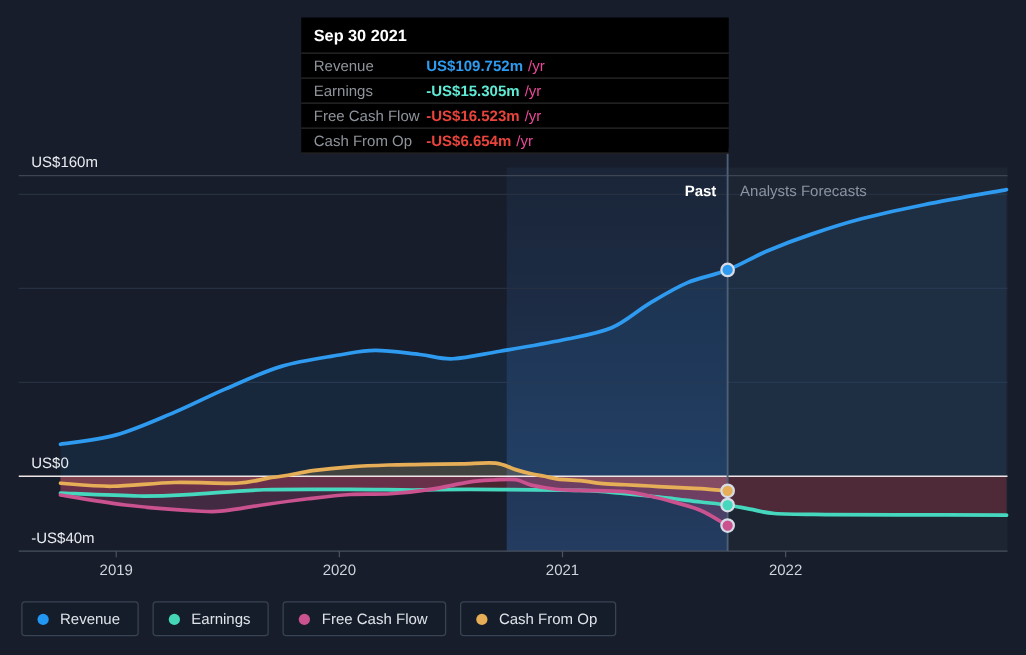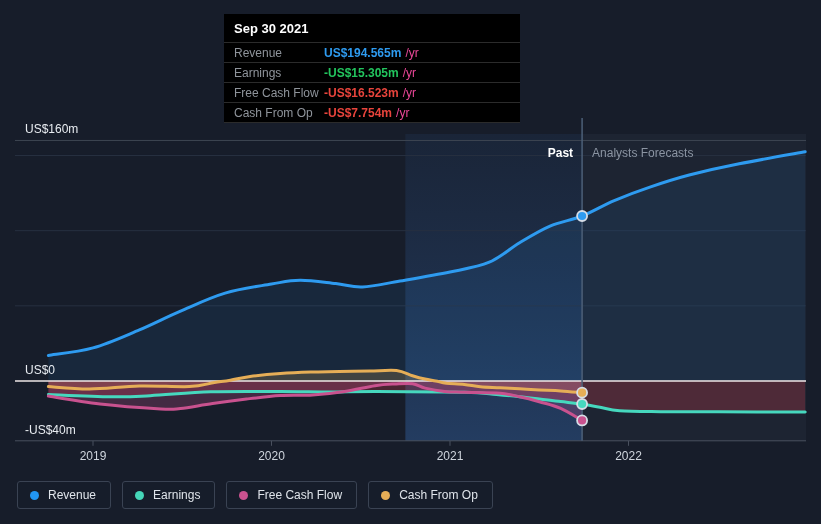--- a/index.html
+++ b/index.html
@@ -1,21 +1,21 @@
 <!DOCTYPE html>
 <html><head>
 <meta charset="utf-8">
 <style>
   html,body{margin:0;padding:0;background:#171d2a;}
   #app{position:relative;width:821px;height:524px;background:#171d2a;overflow:hidden;
        font-family:"Liberation Sans",sans-serif;}
   svg text{font-family:"Liberation Sans",sans-serif;}
 
   
-  .tooltip{position:absolute;left:224px;top:14px;width:296px;background:#000;
+  .tooltip{position:absolute;left:241px;top:14px;width:342px;background:#000;
            box-sizing:border-box;z-index:5;}
   .tt-title{color:#fff;font-size:13px;font-weight:bold;padding:7px 10px 6px 10px;}
   .tt-row{display:flex;align-items:center;border-top:1px solid #2b2b2b;
           padding:3px 10px;font-size:12px;height:13px;}
   .tt-row:last-child{border-bottom:1px solid #2b2b2b;}
   .tt-label{color:#8f949b;width:90px;flex:none;}
   .tt-val{font-weight:bold;}
   .tt-suffix{color:#ec4899;margin-left:4px;}
 
   
@@ -70,36 +70,36 @@
       <circle cx="582.0900000000016" cy="215.9988432" r="5" fill="#2E9BF0" stroke="#d6dde6" stroke-width="1.8"></circle>
       <circle cx="582.0900000000016" cy="392.6573636" r="5" fill="#E6AE57" stroke="#d6dde6" stroke-width="1.8"></circle>
       <circle cx="582.0900000000016" cy="404.009537" r="5" fill="#46D8BE" stroke="#d6dde6" stroke-width="1.8"></circle>
       <circle cx="582.0900000000016" cy="420.471767" r="5" fill="#C9528F" stroke="#d6dde6" stroke-width="1.8"></circle>
     </svg>
 
   <div class="tooltip">
     <div class="tt-title">Sep 30 2021</div>
     <div class="tt-row">
       <span class="tt-label">Revenue</span>
-      <span class="tt-val" style="color: rgb(46, 155, 240);">US$194.565m</span>
+      <span class="tt-val" style="color: rgb(46, 155, 240);">US$109.752m</span>
       <span class="tt-suffix">/yr</span>
     </div>
     <div class="tt-row">
       <span class="tt-label">Earnings</span>
-      <span class="tt-val" style="color: #22c55e;">-US$15.305m</span>
+      <span class="tt-val" style="color: #5eead4;">-US$15.305m</span>
       <span class="tt-suffix">/yr</span>
     </div>
     <div class="tt-row">
       <span class="tt-label">Free Cash Flow</span>
       <span class="tt-val" style="color: rgb(232, 68, 60);">-US$16.523m</span>
       <span class="tt-suffix">/yr</span>
     </div>
     <div class="tt-row">
       <span class="tt-label">Cash From Op</span>
-      <span class="tt-val" style="color: rgb(232, 68, 60);">-US$7.754m</span>
+      <span class="tt-val" style="color: rgb(232, 68, 60);">-US$6.654m</span>
       <span class="tt-suffix">/yr</span>
     </div>
   </div>
 
   <div class="legend">
     <div class="legend-item">
       <span class="legend-dot" style="background: rgb(33, 150, 243);"></span>
       <span class="legend-label">Revenue</span>
     </div>
     <div class="legend-item">

